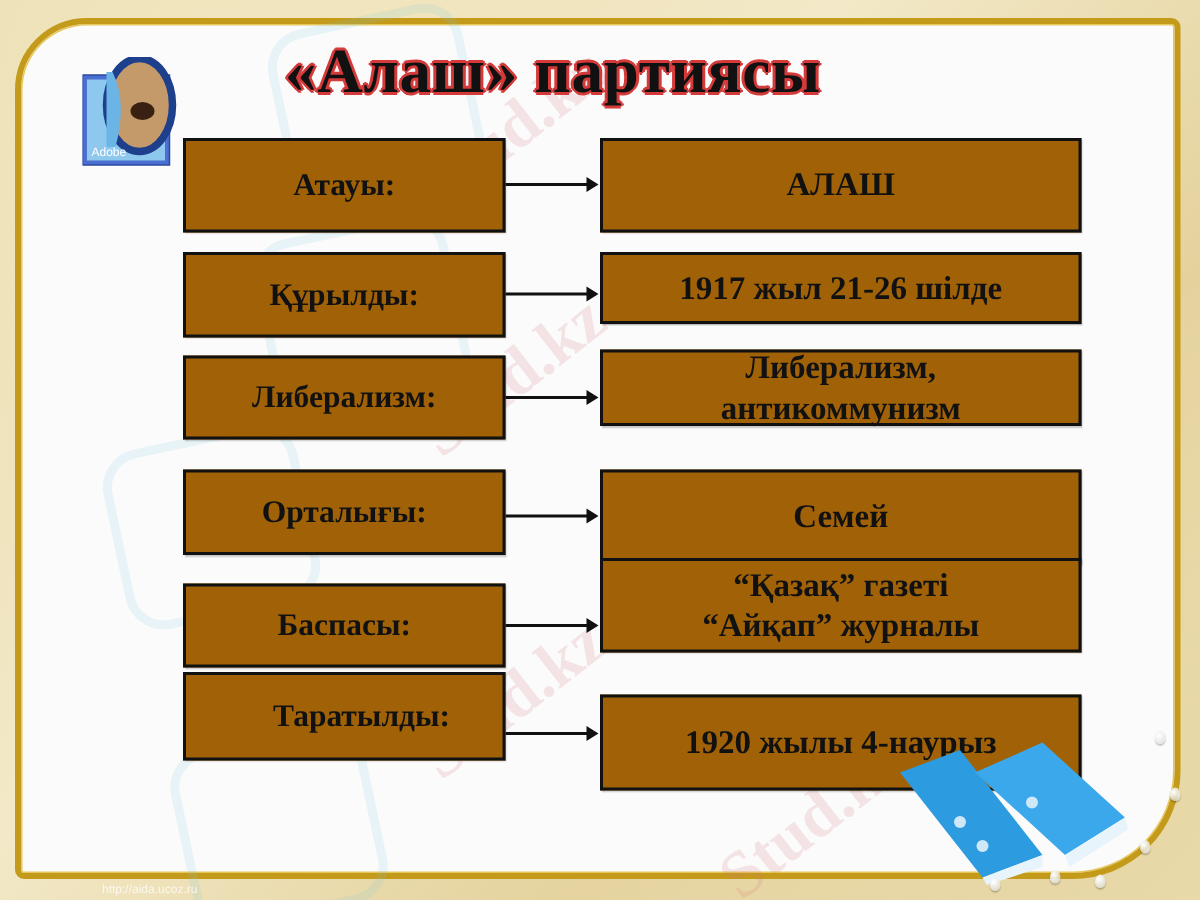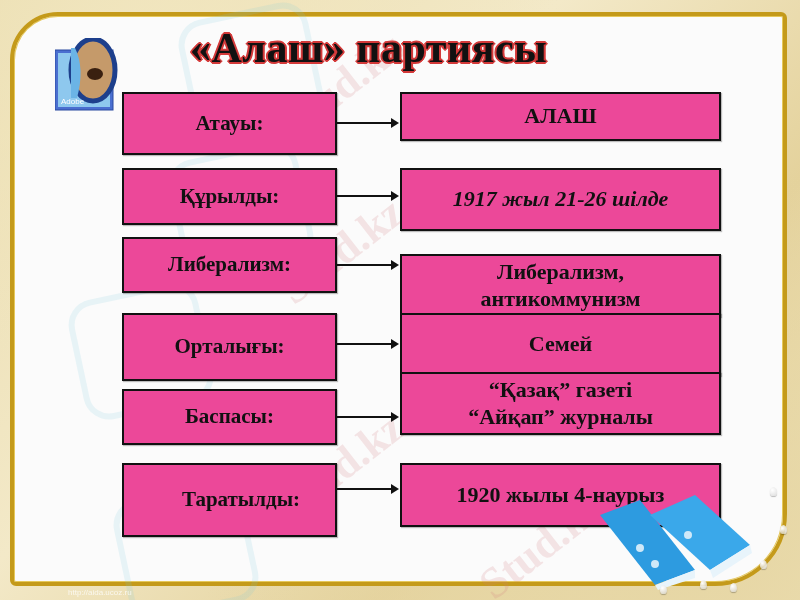--- a/index.html
+++ b/index.html
@@ -28,21 +28,21 @@
   .app-icon {
     position:absolute; left:55px; top:38px; width:65px; height:75px;
   }
   .title {
     position:absolute; left:190px; top:24px; font-size:42px; font-weight:bold;
     color:#111; letter-spacing:0.5px;
     text-shadow: -2px 0 #d43a3a, 2px 0 #d43a3a, 0 -2px #d43a3a, 0 2px #d43a3a,
                  -1px -1px #d43a3a, 1px 1px #d43a3a, 1px -1px #d43a3a, -1px 1px #d43a3a;
   }
   .box {
-    position:absolute; background:#ec4899; border:2px solid #111;
+    position:absolute; background:#a16207; border:2px solid #111;
     box-sizing:border-box; display:flex; align-items:center; justify-content:center;
     text-align:center; font-weight:bold; color:#111; font-size:21px; line-height:1.2;
     box-shadow: 1px 1px 1px rgba(0,0,0,0.25);
   }
   .left { left:122px; width:215px; }
   .right { left:400px; width:321px; font-size:22px; }
   .arrow {
     position:absolute; left:337px; width:60px; height:2px; background:#111;
   }
   .arrow::after {
@@ -82,41 +82,41 @@
     <path d="M20 10 Q30 30 22 60 L16 60 L16 10 Z" fill="#6bb4e6"></path>
     <ellipse cx="40" cy="36" rx="8" ry="6" fill="#3a2010"></ellipse>
     <text x="6" y="66" font-size="8" font-family="Liberation Sans, sans-serif" fill="#fff">Adobe</text>
   </svg>
 </div>
 
 <div class="title">«Алаш» партиясы</div>
 
 <div class="box left" style="top:92px;height:63px;">Атауы:</div>
 <div class="arrow" style="top:122px;"></div>
-<div class="box right" style="top:92px;height:49px;">АЛАШ</div>
+<div class="box right" style="top:92px;height:63px;">АЛАШ</div>
 
 <div class="box left" style="top:168px;height:57px;">Құрылды:</div>
 <div class="arrow" style="top:195px;"></div>
-<div class="box right" style="top:168px;height:63px;font-style:italic;">1917 жыл 21-26 шілде</div>
+<div class="box right" style="top:168px;height:48px;">1917 жыл 21-26 шілде</div>
 
 <div class="box left" style="top:237px;height:56px;">Либерализм:</div>
 <div class="arrow" style="top:264px;"></div>
-<div class="box right" style="top:254px;height:63px;white-space:pre-line;">Либерализм,
+<div class="box right" style="top:233px;height:51px;white-space:pre-line;">Либерализм,
 антикоммунизм</div>
 
-<div class="box left" style="top:313px;height:68px;">Орталығы:</div>
+<div class="box left" style="top:313px;height:57px;">Орталығы:</div>
 <div class="arrow" style="top:343px;"></div>
 <div class="box right" style="top:313px;height:63px;">Семей</div>
 
 <div class="box left" style="top:389px;height:56px;text-align:right;">Баспасы:</div>
 <div class="arrow" style="top:416px;"></div>
 <div class="box right" style="top:372px;height:63px;white-space:pre-line;">“Қазақ” газеті
 “Айқап” журналы</div>
 
-<div class="box left" style="top:463px;height:74px;padding-left:23px;">Таратылды:</div>
+<div class="box left" style="top:448px;height:59px;padding-left:23px;">Таратылды:</div>
 <div class="arrow" style="top:488px;"></div>
 <div class="box right" style="top:463px;height:64px;">1920 жылы 4-наурыз</div>
 
 <div class="books">
   <svg width="160" height="100" viewBox="0 0 160 100">
     <polygon points="0,25 40,10 95,80 55,95" fill="#2d9be0"></polygon>
     <polygon points="55,95 95,80 95,88 58,100" fill="#e8f4fb"></polygon>
     <polygon points="50,25 95,5 150,55 110,80" fill="#3aa8ea"></polygon>
     <polygon points="110,80 150,55 152,63 113,88" fill="#e8f4fb"></polygon>
     <circle cx="40" cy="58" r="4" fill="#cfe8f8"></circle>

